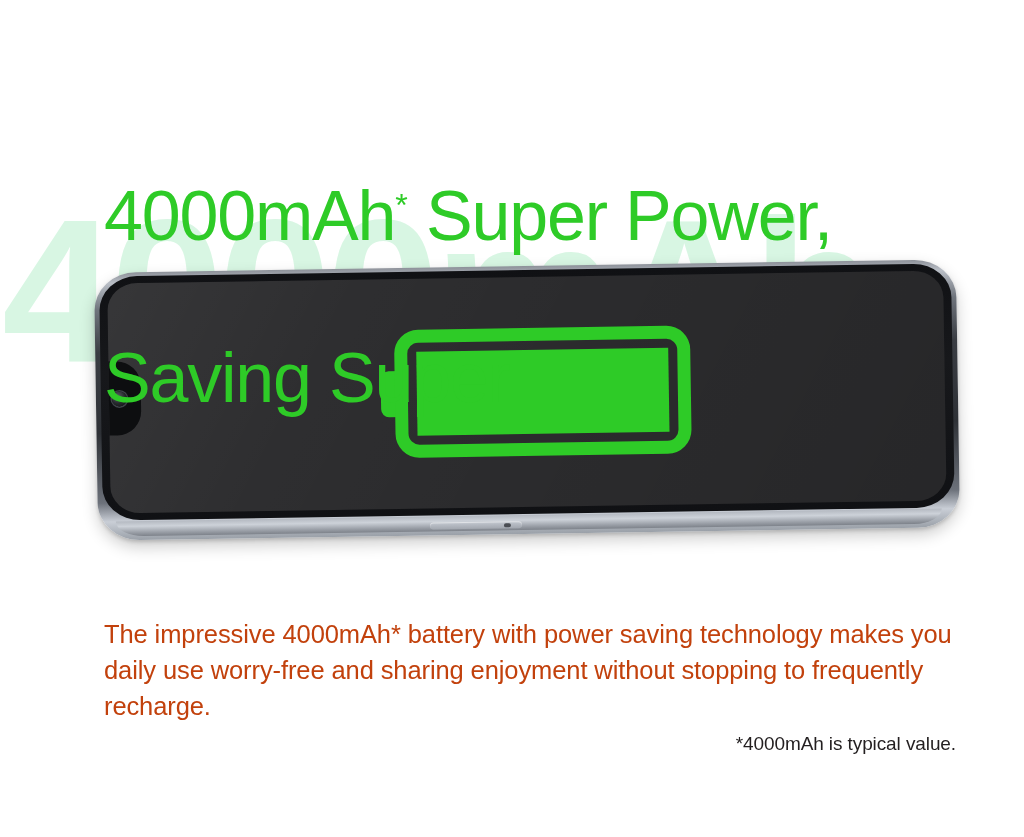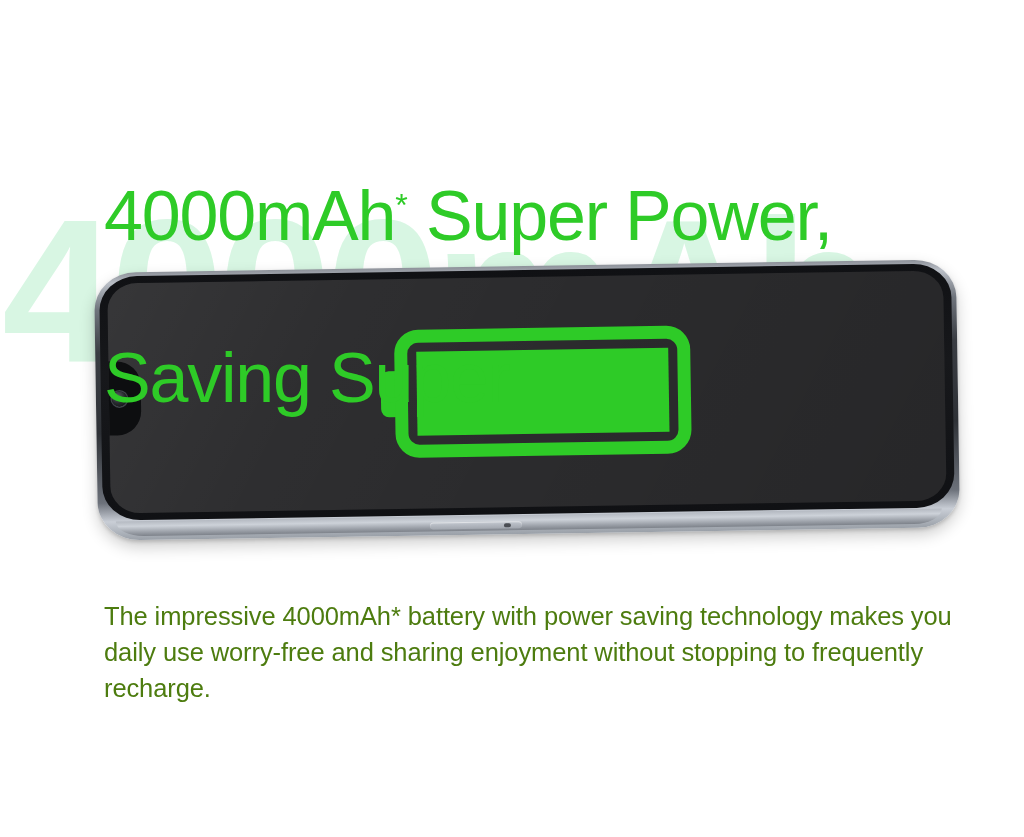--- a/index.html
+++ b/index.html
@@ -219,24 +219,24 @@
     top: 9px;
     right: 9px;
     bottom: 9px;
     background: #2ecb27;
   }
 
   
   .body-copy {
     position: absolute;
     left: 104px;
-    top: 572px;
+    top: 590px;
     width: 856px;
     z-index: 3;
-    color: #4d7c0f;
+    color: #c2410c;
     font-size: 25.5px;
     line-height: 1.42;
     letter-spacing: -0.1px;
   }
 
   .footnote {
     position: absolute;
     right: 68px;
     top: 733px;
     z-index: 3;
@@ -280,14 +280,15 @@
 
       <div class="bottom-edge">
         <div class="edge-port"></div>
         <div class="edge-dot"></div>
       </div>
     </div>
   </div>
 
   <p class="body-copy">The impressive 4000mAh* battery with power saving technology makes you daily use worry-free and sharing enjoyment without stopping to frequently recharge.</p>
 
+  <div class="footnote">*4000mAh is typical value.</div>
 
 </div>
 
 </body></html>

